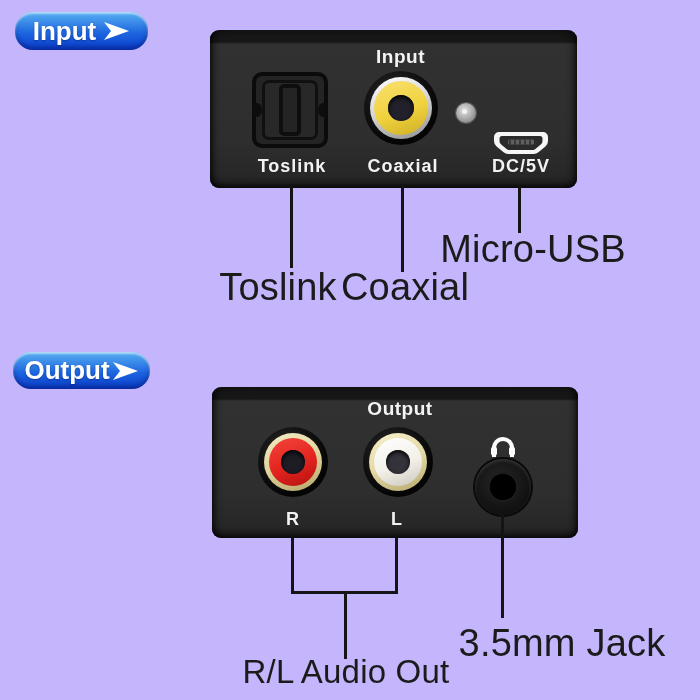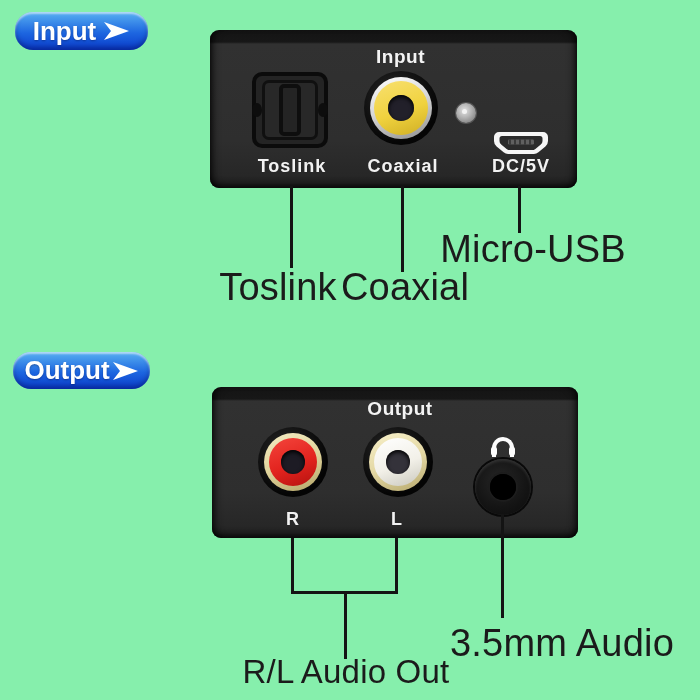--- a/index.html
+++ b/index.html
@@ -1,17 +1,17 @@
 <!DOCTYPE html>
 <html><head>
 <meta charset="utf-8">
 <style>
   html,body { margin:0; padding:0; background:#ffffff; }
   .canvas {
-    position:relative; width:700px; height:700px; background:#86efac;
+    position:relative; width:700px; height:700px; background:#c4b5fd;
     font-family:"Liberation Sans", sans-serif; overflow:hidden;
   }
 
   
   .badge {
     position:absolute; display:flex; align-items:center; justify-content:center;
     gap:6px; border-radius:18px; color:#fff; font-weight:bold; font-size:26px;
     background:linear-gradient(180deg,#58b0f2 0%, #1d66e0 55%, #0a3ccb 100%);
     box-shadow:inset 0 2px 2px rgba(255,255,255,.55), inset 0 -3px 5px rgba(0,0,60,.35);
     text-shadow:0 1px 2px rgba(0,0,40,.35);
@@ -187,15 +187,15 @@
     <div class="port-label" style="left:185px; top:122px;">L</div>
   </div>
 
   <div class="cline" style="left:291px; top:538px; width:3px; height:56px;"></div>
   <div class="cline" style="left:395px; top:538px; width:3px; height:56px;"></div>
   <div class="cline" style="left:291px; top:591px; width:107px; height:3px;"></div>
   <div class="cline" style="left:344px; top:591px; width:3px; height:68px;"></div>
   <div class="cline" style="left:501px; top:514px; width:3px; height:104px;"></div>
 
   <div class="clabel big" style="left:346px; top:653px;text-align:right;">R/L Audio Out</div>
-  <div class="clabel" style="left:562px; top:622px;">3.5mm Audio</div>
+  <div class="clabel" style="left:562px; top:622px;">3.5mm Jack</div>
 
 </div>
 
 </body></html>

